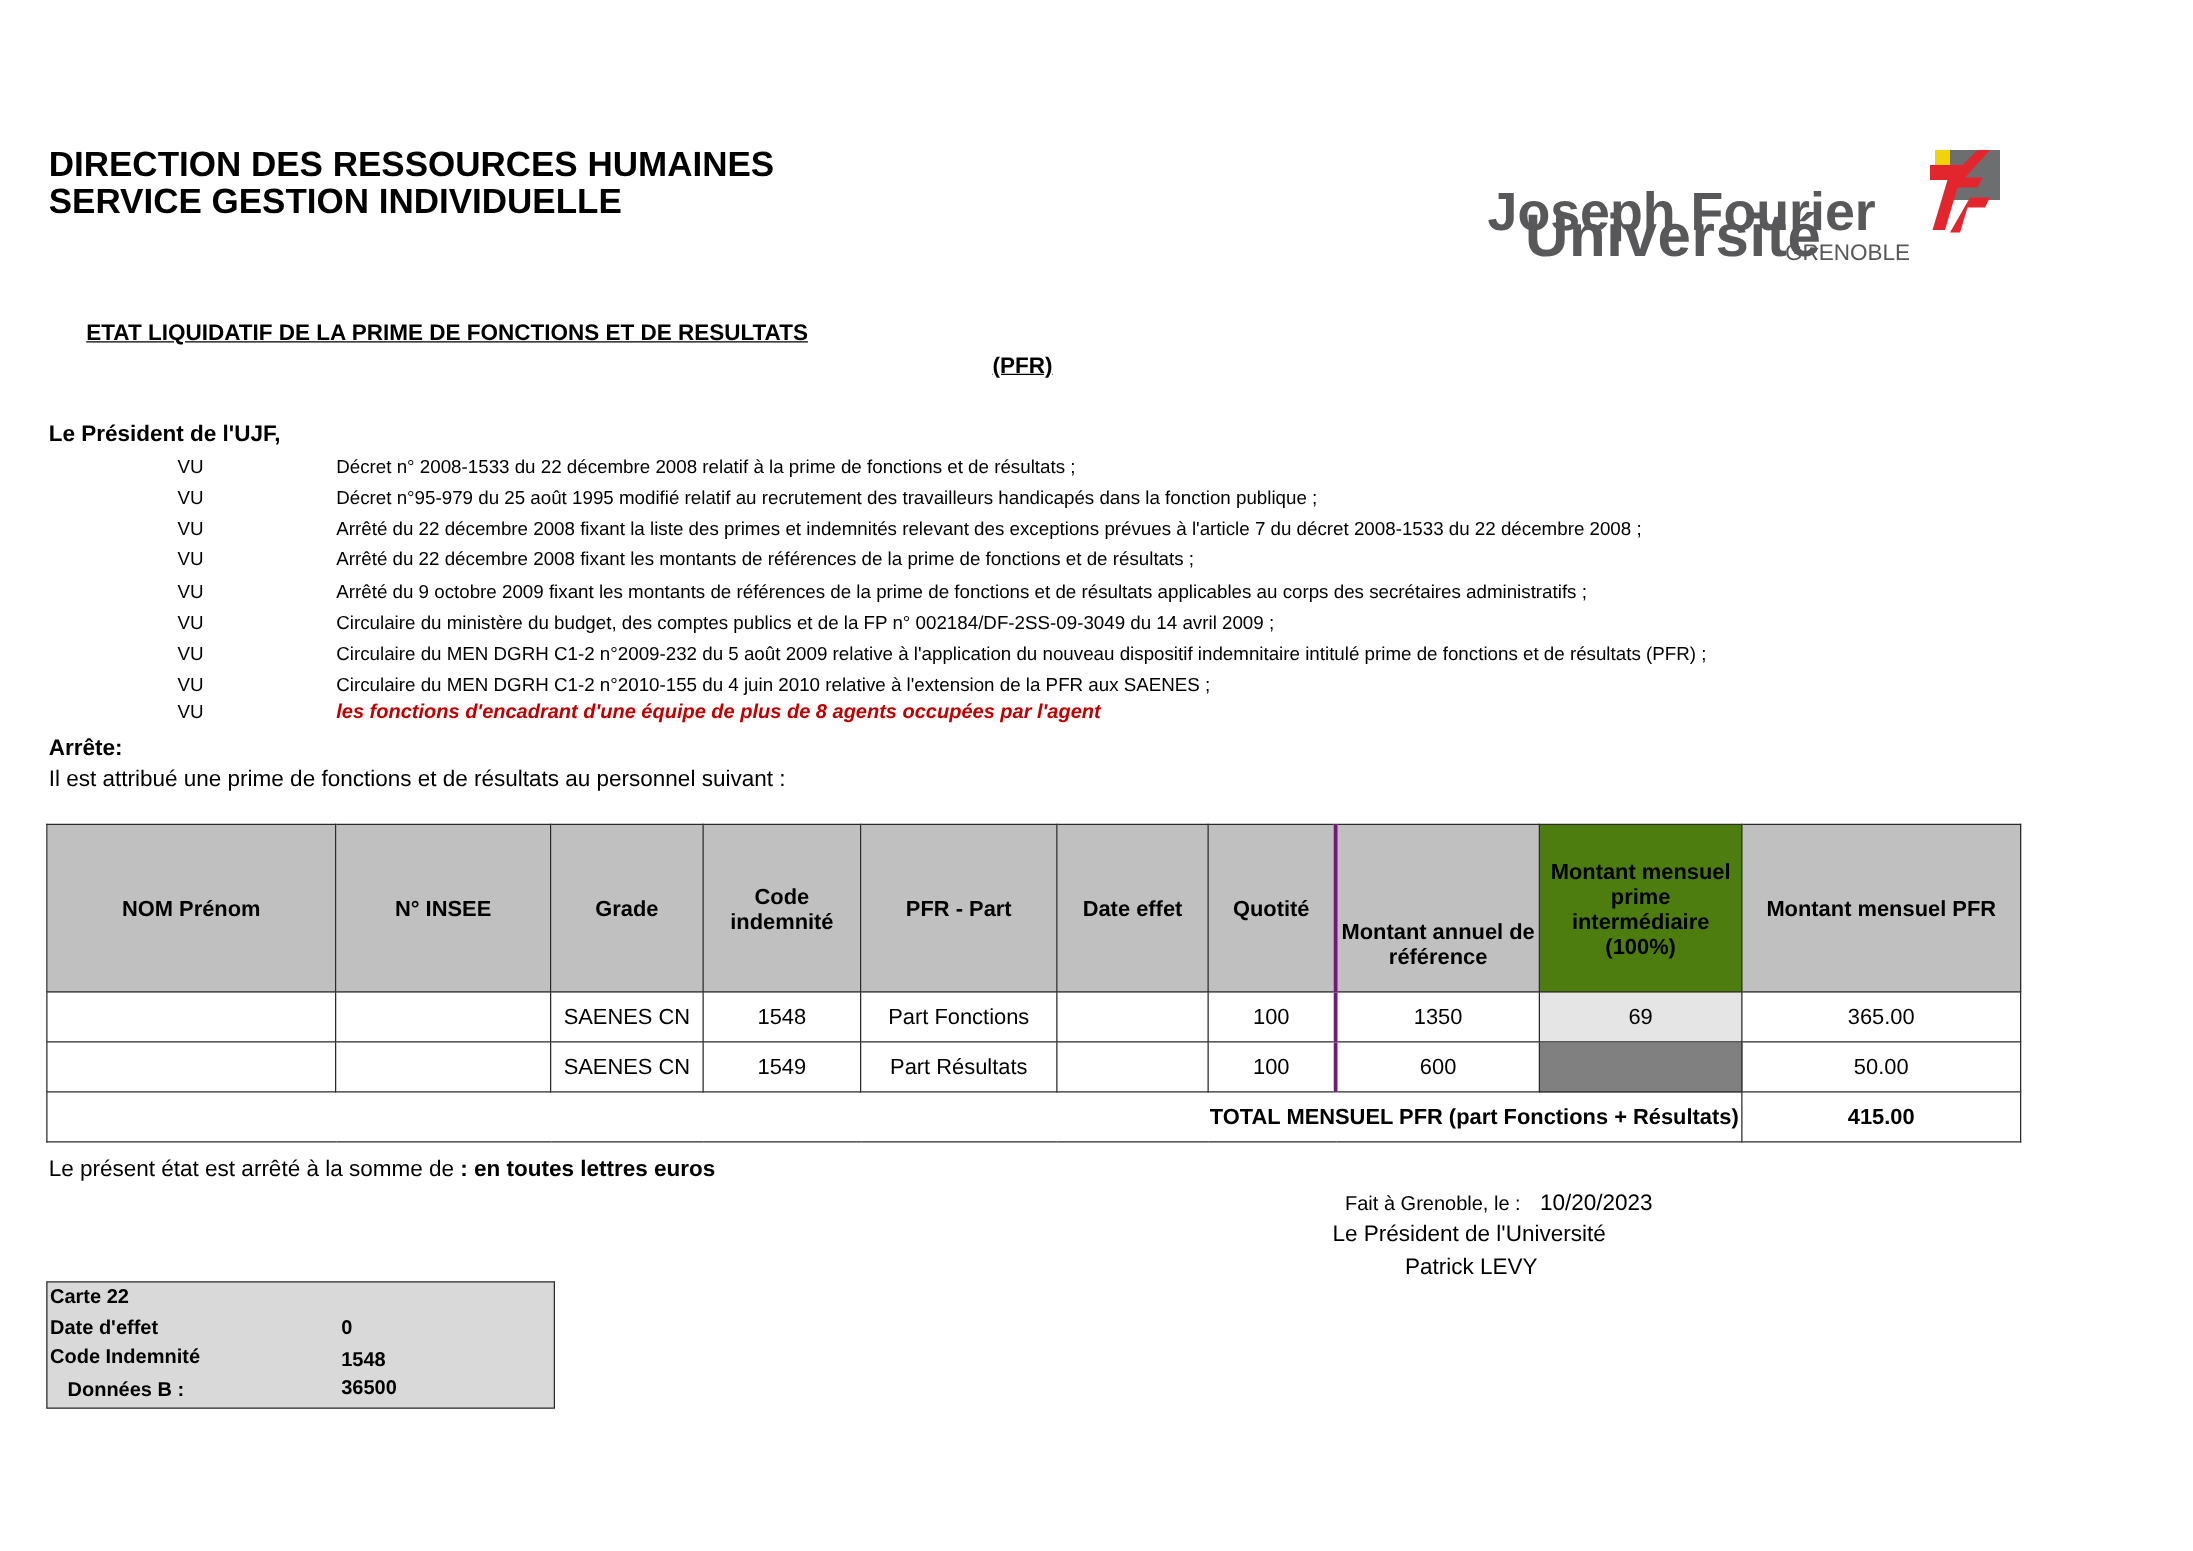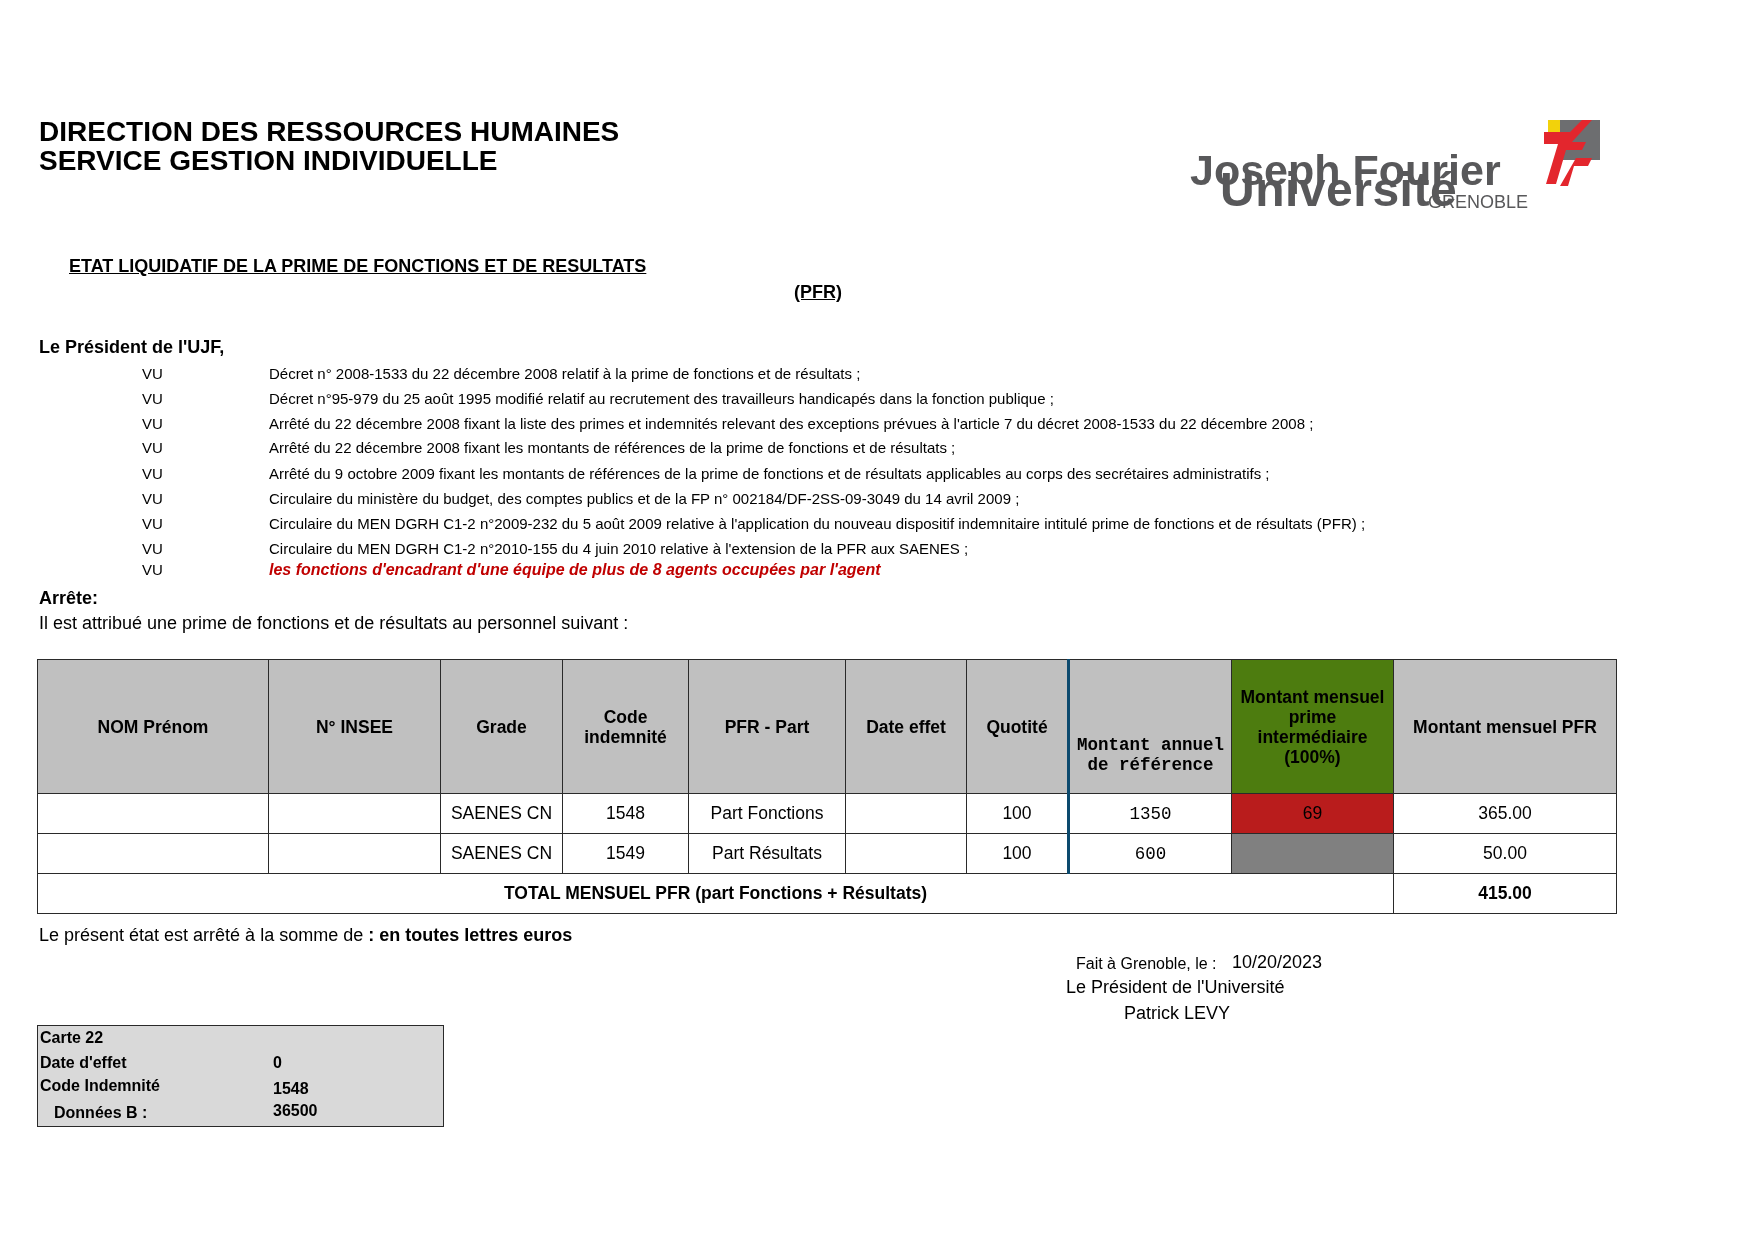--- a/index.html
+++ b/index.html
@@ -31,24 +31,24 @@
 
   
   table.pfr { position: absolute; left: 37px; top: 659px; border-collapse: collapse;
               table-layout: fixed; width: 1579px; }
   table.pfr th, table.pfr td { border: 1.5px solid #2a2a2a; text-align: center;
               vertical-align: middle; padding: 0 2px; }
   table.pfr th { background: #c0c0c0; font-size: 17.5px; font-weight: bold; height: 115px;
                  line-height: 20px; }
   table.pfr th.pink { background: #4d7c0f; }
   table.pfr td { font-size: 17.5px; height: 39px; }
-  table.pfr td.lightpink { background: #b91c1c; }
+  table.pfr td.lightpink { background: #e5e5e5; }
   table.pfr td.darkgray { background: #808080; }
-  table.pfr .thick-l { border-left: 3px solid #0c4a6e; font-family: Liberation Mono, monospace; }
-  table.pfr td.total-label { text-align: center; font-weight: bold; padding-right: 2px; }
+  table.pfr .thick-l { border-left: 3px solid #701a75; }
+  table.pfr td.total-label { text-align: right; font-weight: bold; padding-right: 2px; }
   table.pfr td.total-val { font-weight: bold; }
   table.pfr tr.total-row td { border-left: none; }
   table.pfr tr.total-row td:first-child { border-left: 1.5px solid #2a2a2a; }
   table.pfr tr.total-row td.total-val { border-left: 1.5px solid #2a2a2a; }
 
   .somme { left: 39px; top: 925px; font-size: 18px; }
   .somme b { font-weight: bold; }
 
   .fait { left: 1076px; top: 955px; font-size: 16px; }
   .fait-date { left: 1232px; top: 952px; font-size: 18px; }

